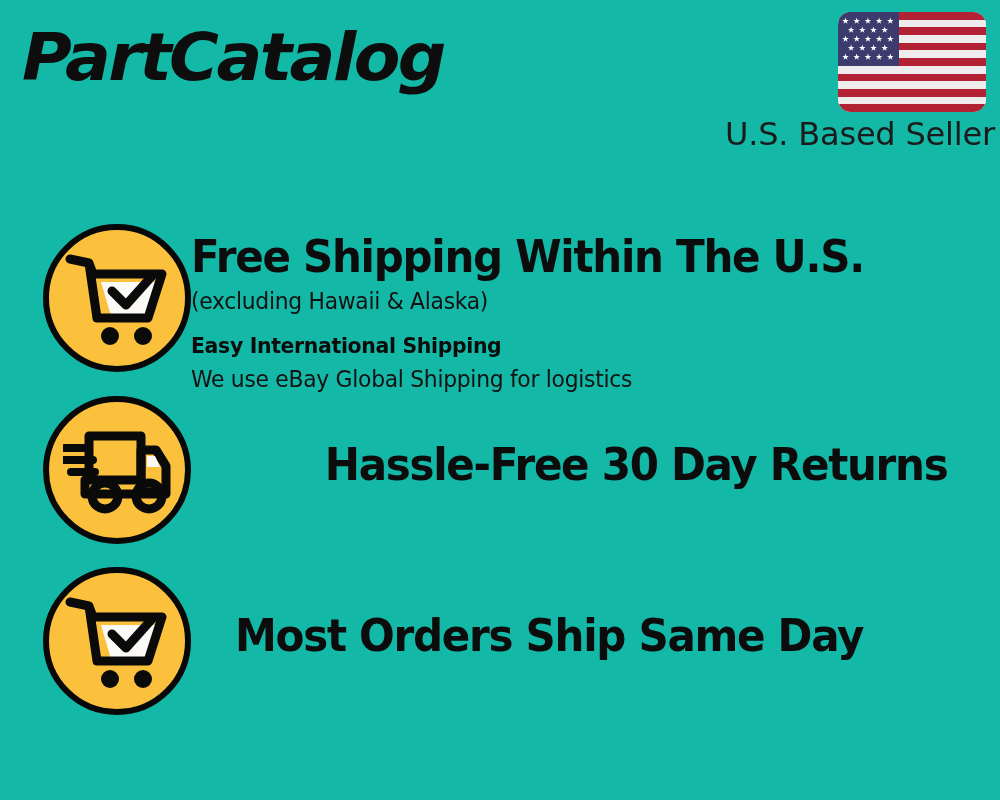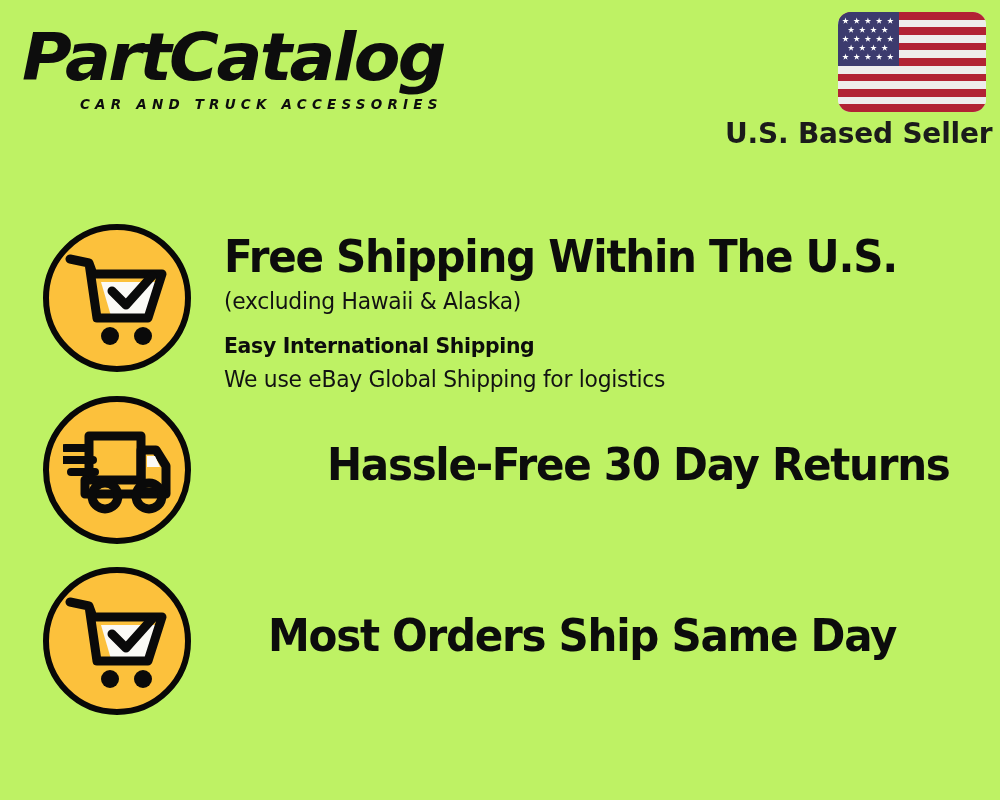--- a/index.html
+++ b/index.html
@@ -9,21 +9,21 @@
     height: 800px;
     background: #ffffff;
     font-family: "Liberation Sans", sans-serif;
     overflow: hidden;
   }
 
   .page {
     position: relative;
     width: 1000px;
     height: 800px;
-    background: #bef264;
+    background: #14b8a6;
   }
 
   
   .header {
     position: absolute;
     top: 0;
     left: 0;
     width: 1000px;
     height: 180px;
   }
@@ -98,22 +98,22 @@
 
   .star-svg { display: block; }
 
   .us-seller-text {
     position: absolute;
     left: 725px;
     top: 116px;
     width: 262px;
     text-align: center;
     font-family: "DejaVu Sans", sans-serif;
-    font-weight: 700;
-    font-size: 28px;
+    font-weight: 400;
+    font-size: 32px;
     line-height: 36px;
     color: #1b1b1b;
     letter-spacing: -0.2px;
     white-space: nowrap;
   }
 
   
   .features {
     position: absolute;
     left: 0;
@@ -144,21 +144,20 @@
     border: 6px solid #080808;
     display: flex;
     align-items: center;
     justify-content: center;
   }
 
   .icon-badge svg { display: block; }
 
   .feature-text {
     flex: 1 1 auto;
-    margin-left: 33px;
     padding-top: 0px;
   }
 
   .feature-headline {
     font-family: "DejaVu Sans", sans-serif;
     font-weight: 700;
     font-size: 45px;
     line-height: 50px;
     letter-spacing: -1.4px;
     color: #0c0c0c;
@@ -201,21 +200,20 @@
 </style>
 </head>
 <body>
 
 <div class="page">
 
   <div class="header">
 
     <div class="brand-logo">
       <div class="brand-wordmark">PartCatalog</div>
-      <div class="brand-tagline">CAR AND TRUCK ACCESSORIES</div>
     </div>
 
     <div class="flag-badge">
       <div class="flag-stripes">
         <i class="stripe-red"></i>
           <i class="stripe-white"></i>
         <i class="stripe-red"></i>
           <i class="stripe-white"></i>
         <i class="stripe-red"></i>
           <i class="stripe-white"></i>

